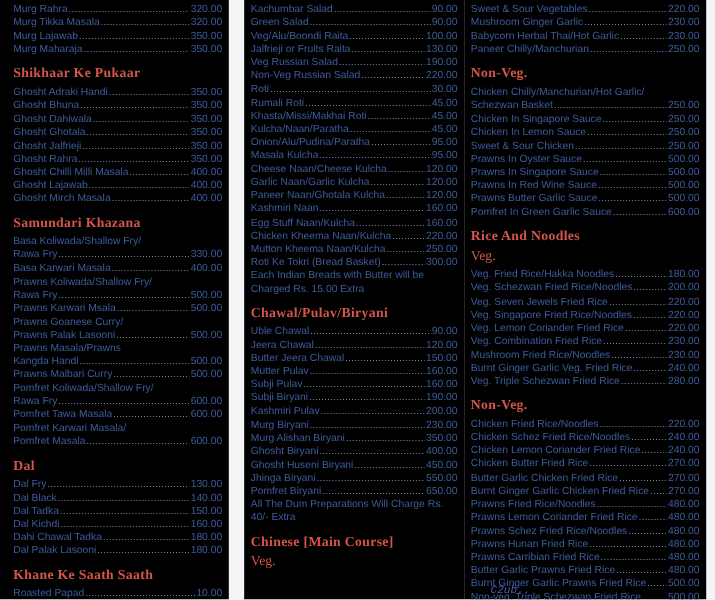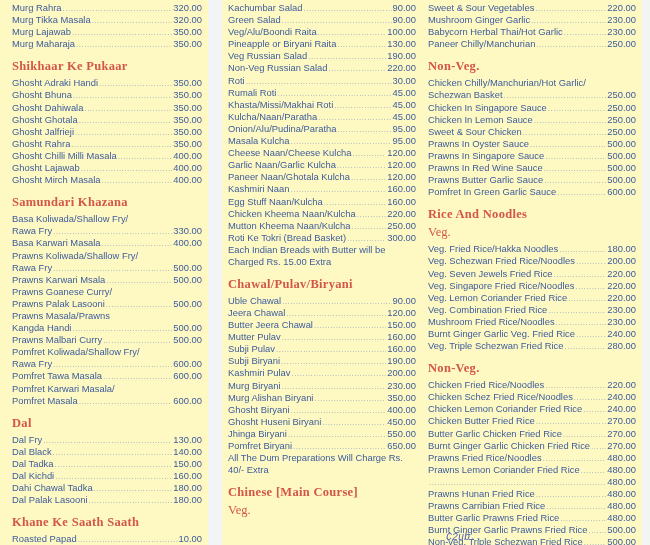--- a/index.html
+++ b/index.html
@@ -5,21 +5,21 @@
     html, body { margin: 0; padding: 0; }
     body {
       width: 650px; height: 545px; overflow: hidden;
       background: #f3f4f6;
       font-family: "Liberation Sans", sans-serif;
       color: #3a5a9a;
       position: relative;
     }
     .col {
       position: absolute; top: 0;
-      background: #fef9c3;
+      background: #000000;
       height: 545px;
       box-sizing: border-box;
     }
     #col1 { left: 0; width: 208px; padding: 2px 6px 0 12px; }
     #col2 { left: 222px; width: 200px; padding: 2px 6px 0 6px; }
     #col3 { left: 422px; width: 220px; padding: 2px 6px 14px 6px; }
     .line {
       font-size: 9.4px; line-height: 12.1px; height: 12.1px;
       display: flex; align-items: baseline; white-space: nowrap;
       color: #3d5c9c;
@@ -236,21 +236,21 @@
         <span class="name">Green Salad</span>
         <span class="dots"></span>
         <span class="price">90.00</span>
       </div>
       <div class="line">
         <span class="name">Veg/Alu/Boondi Raita</span>
         <span class="dots"></span>
         <span class="price">100.00</span>
       </div>
       <div class="line">
-        <span class="name">Pineapple or Biryani Raita</span>
+        <span class="name">Jalfrieji or Fruits Raita</span>
         <span class="dots"></span>
         <span class="price">130.00</span>
       </div>
       <div class="line">
         <span class="name">Veg Russian Salad</span>
         <span class="dots"></span>
         <span class="price">190.00</span>
       </div>
       <div class="line">
         <span class="name">Non-Veg Russian Salad</span>
@@ -562,20 +562,21 @@
         <span class="name">Prawns Fried Rice/Noodles</span>
         <span class="dots"></span>
         <span class="price">480.00</span>
       </div>
       <div class="line">
         <span class="name">Prawns Lemon Coriander Fried Rice</span>
         <span class="dots"></span>
         <span class="price">480.00</span>
       </div>
       <div class="line">
+        <span class="name">Prawns Schez Fried Rice/Noodles</span>
         <span class="dots"></span>
         <span class="price">480.00</span>
       </div>
       <div class="line">
         <span class="name">Prawns Hunan Fried Rice</span>
         <span class="dots"></span>
         <span class="price">480.00</span>
       </div>
       <div class="line">
         <span class="name">Prawns Carribian Fried Rice</span>

